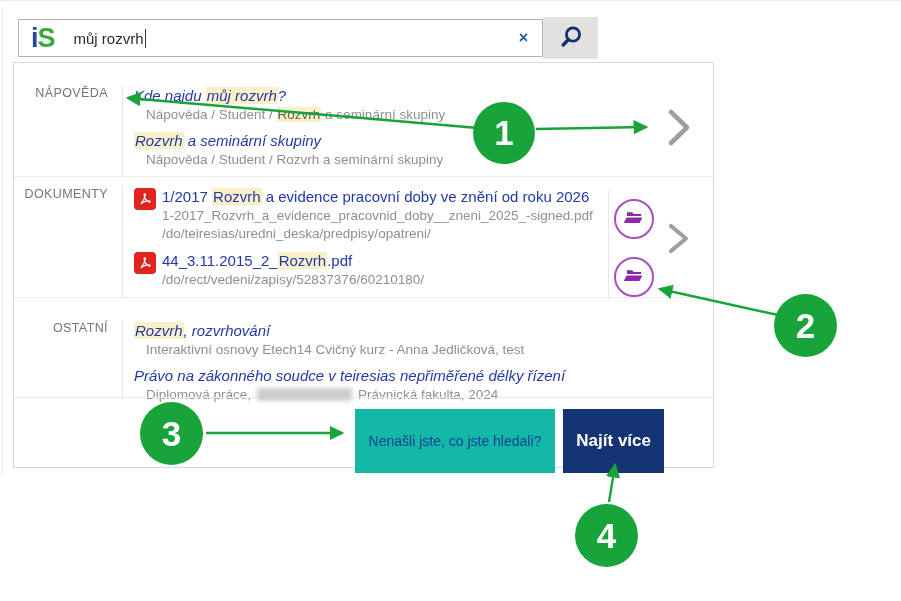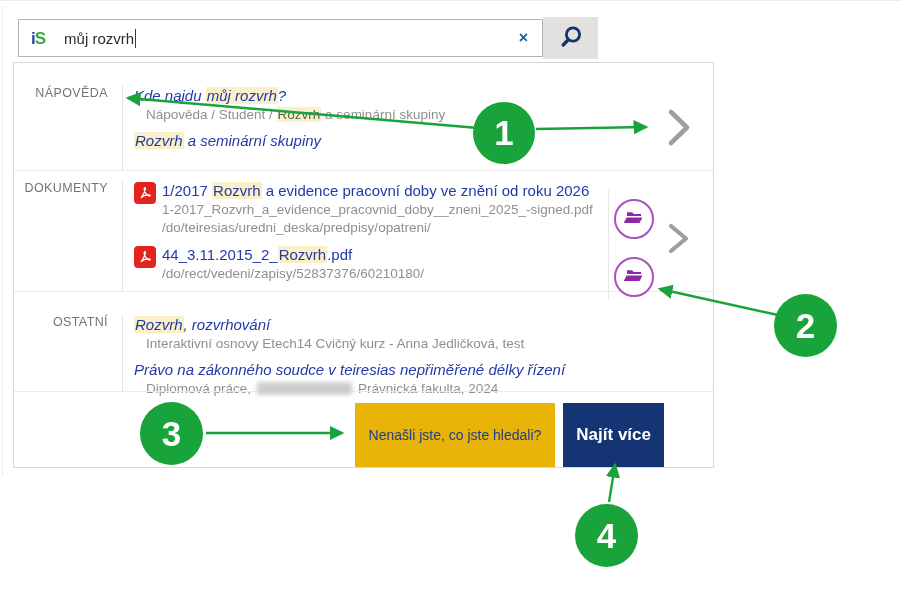--- a/index.html
+++ b/index.html
@@ -9,21 +9,21 @@
     font-family:"Liberation Sans", sans-serif;color:#2b2b2b;
   }
   .frame-top{position:absolute;left:0;top:0;width:901px;height:1px;background:#ececec;}
   .frame-left{position:absolute;left:2px;top:6px;width:1px;height:470px;background:#ececec;}
 
   
   .search-box{
     position:absolute;left:18px;top:19px;width:525px;height:38px;box-sizing:border-box;
     border:1px solid #b3b3b3;background:#fff;display:flex;align-items:center;
   }
-  .logo{font-size:17px;font-weight:bold;margin-left:12px;letter-spacing:-1px;line-height:1;}
+  .logo{font-size:27px;font-weight:bold;margin-left:12px;letter-spacing:-1px;line-height:1;}
   .logo .li{color:#2444b2;}
   .logo .ls{color:#39a93b;}
   .query-wrap{margin-left:19px;font-size:15px;color:#2b2b2b;display:flex;align-items:center;}
   .caret{display:inline-block;width:1px;height:19px;background:#3a3a3a;margin-left:1px;}
   .clear-x{
     position:absolute;right:14px;top:0;height:100%;display:flex;align-items:center;
     color:#1f5fa8;font-size:16px;font-weight:bold;cursor:pointer;
   }
   .search-btn{
     position:absolute;left:543px;top:17px;width:55px;height:42px;background:#e3e1df;
@@ -62,21 +62,21 @@
   .doc-lines a.res-title{margin-bottom:1px;}
   .doc-vdiv{position:absolute;left:608px;top:190px;width:1px;height:110px;background:#e8e8e8;}
   .folder-btn{
     position:absolute;width:40px;height:40px;border-radius:50%;background:#fff;border:2px solid #a94fc0;
     box-sizing:border-box;display:flex;align-items:center;justify-content:center;cursor:pointer;
   }
   .chev{position:absolute;cursor:pointer;}
 
   
   .footer-inner{display:flex;justify-content:flex-end;gap:8px;margin:11px 49px 0 0;}
-  .btn-gray{background:#eab308;border:none;color:#1a3e94;font-size:14px;padding:9px 14px;cursor:pointer;
+  .btn-gray{background:#14b8a6;border:none;color:#1a3e94;font-size:14px;padding:9px 14px;cursor:pointer;
             font-family:"Liberation Sans", sans-serif;}
   .btn-navy{background:#143473;border:none;color:#fff;font-weight:bold;font-size:17px;padding:22px 13px;cursor:pointer;
             font-family:"Liberation Sans", sans-serif;}
 
   .redacted{display:inline-block;width:95px;height:13px;background:#cdcdcd;border-radius:2px;
             filter:blur(2px);vertical-align:-2px;margin:0 6px;}
 
   
   .badge{
     position:absolute;width:63px;height:63px;border-radius:50%;background:#18a33b;color:#fff;
@@ -115,20 +115,21 @@
 
   <div class="section sec-napoveda">
     <div class="label-cell">NÁPOVĚDA</div>
     <div class="content-cell">
       <div class="res-item">
         <a class="res-title it"><span>Kde najdu </span><mark>můj rozvrh</mark><span>?</span></a>
         <div class="sub"><span>Nápověda / Student / </span><mark>Rozvrh</mark><span> a seminární skupiny</span></div>
       </div>
       <div class="res-item">
         <a class="res-title it"><span></span><mark>Rozvrh</mark><span> a seminární skupiny</span></a>
+        <div class="sub"><span>Nápověda / Student / Rozvrh a seminární skupiny</span><span></span></div>
       </div>
     </div>
   </div>
 
   <div class="section sec-dokumenty">
     <div class="label-cell">DOKUMENTY</div>
     <div class="content-cell">
       <div class="doc-row">
         <span class="pdf-ic">
           <svg width="18" height="18" viewBox="0 0 18 18">

